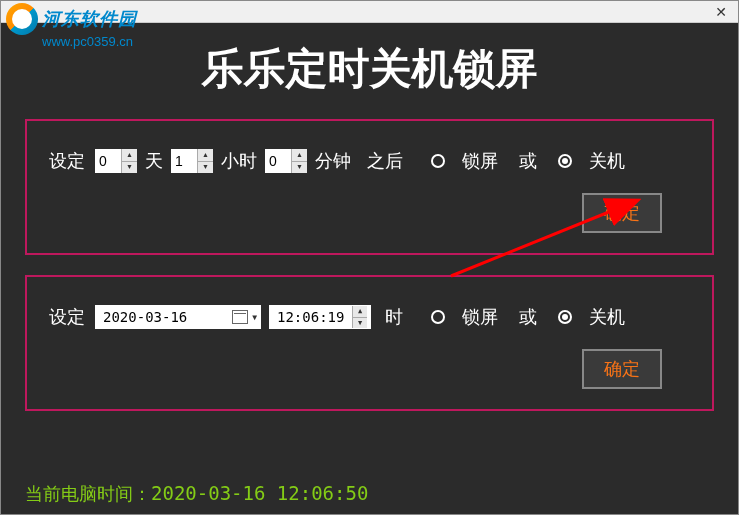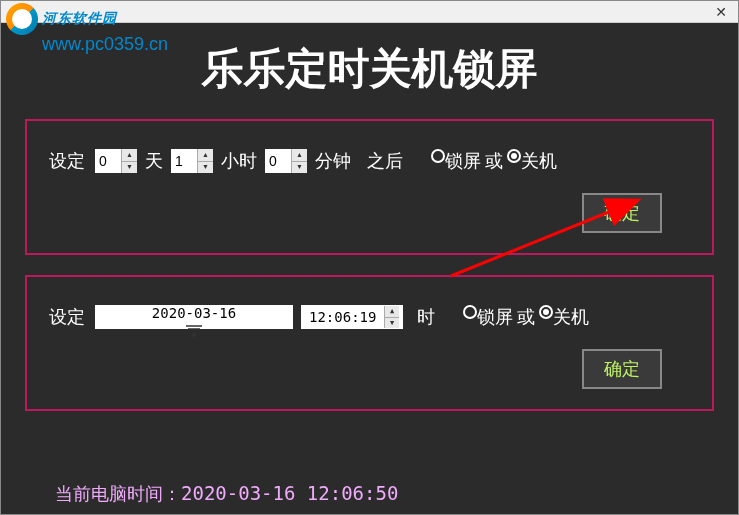--- a/index.html
+++ b/index.html
@@ -71,28 +71,28 @@
     }
     .watermark .icon-circle::before {
       content: '';
       position: absolute;
       top: 6px; left: 6px;
       width: 20px; height: 20px;
       border-radius: 50%;
       background: #fff;
     }
     .watermark .wm-text {
-      font-size: 14px;
+      font-size: 18px;
       font-weight: bold;
       color: #0088cc;
       font-style: italic;
       letter-spacing: 1px;
     }
     .watermark .wm-url {
-      font-size: 18px;
+      font-size: 13px;
       color: #0088cc;
       padding-left: 42px;
       margin-top: -4px;
     }
     .main-title {
       text-align: center;
       color: #fff;
       font-size: 42px;
       font-weight: bold;
       padding: 18px 0 22px;
@@ -141,22 +141,22 @@
       align-items: center;
       justify-content: center;
       font-size: 7px;
       color: #333;
       cursor: pointer;
       border-bottom: 1px solid #aaa;
     }
     .spinner div:last-child { border-bottom: none; }
     .radio-group {
       display: flex;
-      align-items: flex-start;
-      gap: 0;
+      align-items: center;
+      gap: 17px;
       margin-left: 20px;
     }
     .radio {
       width: 14px;
       height: 14px;
       border-radius: 50%;
       border: 2px solid #fff;
       background: #2b2b2b;
       cursor: pointer;
       display: inline-block;
@@ -173,39 +173,39 @@
     .or-text { margin: 0 4px; }
     .confirm-row {
       display: flex;
       justify-content: flex-end;
       margin-top: 20px;
       padding-right: 28px;
     }
     .confirm-btn {
       background: #3a3a3a;
       border: 2px solid #888;
-      color: #bef264;
+      color: #f97316;
       font-size: 18px;
       padding: 6px 20px;
       cursor: pointer;
       font-family: "SimSun", serif;
     }
     .date-input {
       background: #fff;
       height: 24px;
       display: flex;
       align-items: center;
       padding: 0 4px;
       color: #000;
       font-size: 14px;
       font-family: monospace;
       gap: 4px;
     }
     .date-input .dval { flex: 1; padding: 0 4px; }
-    .date-input.date { width: 198px; flex-direction: column; }
+    .date-input.date { width: 166px; }
     .date-input.time { width: 102px; }
     .cal-icon {
       width: 16px; height: 14px;
       background: #fff;
       border: 1px solid #666;
       position: relative;
     }
     .cal-icon::before {
       content: '';
       position: absolute;
@@ -218,24 +218,23 @@
       color: #333;
       cursor: pointer;
     }
     .footer {
       position: absolute;
       bottom: 8px;
       left: 24px;
       right: 24px;
       display: flex;
       justify-content: space-between;
-      color: #f0abfc;
+      color: #84cc16;
       font-size: 18px;
       font-family: "SimSun", serif;
-      margin-left: 30px;
     }
     .footer-time { font-family: monospace; font-size: 19px; }
     .arrow {
       position: absolute;
       top: 190px;
       left: 440px;
       width: 220px;
       height: 90px;
       pointer-events: none;
       z-index: 50;

